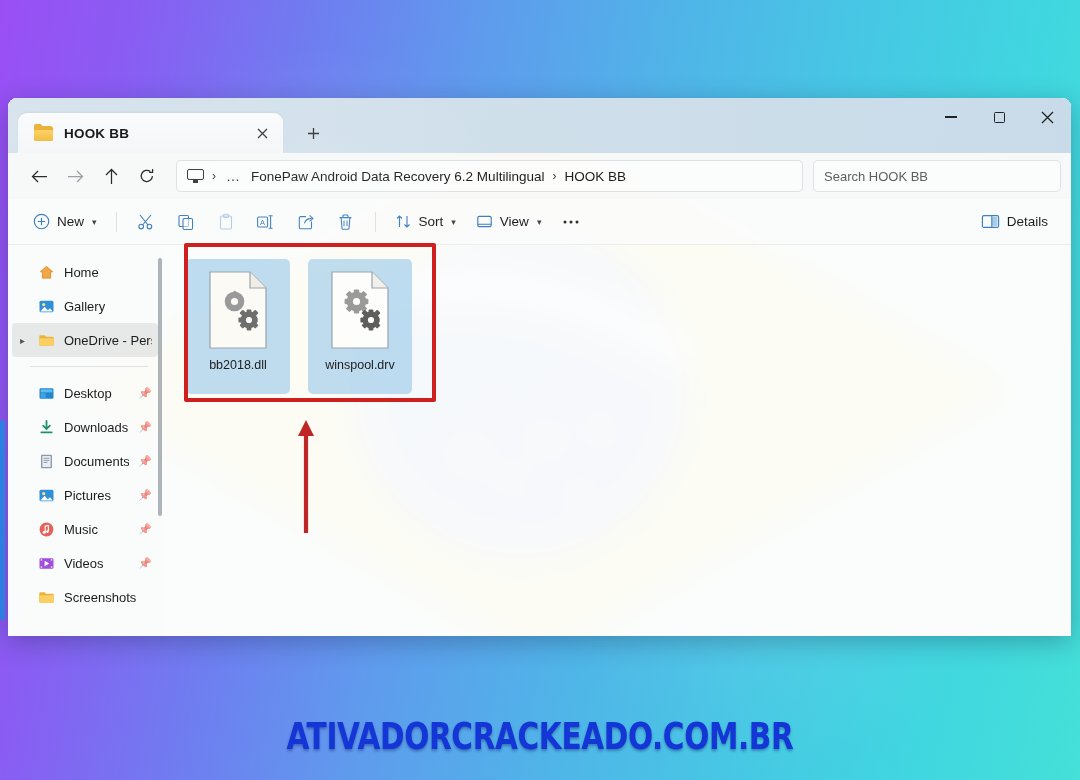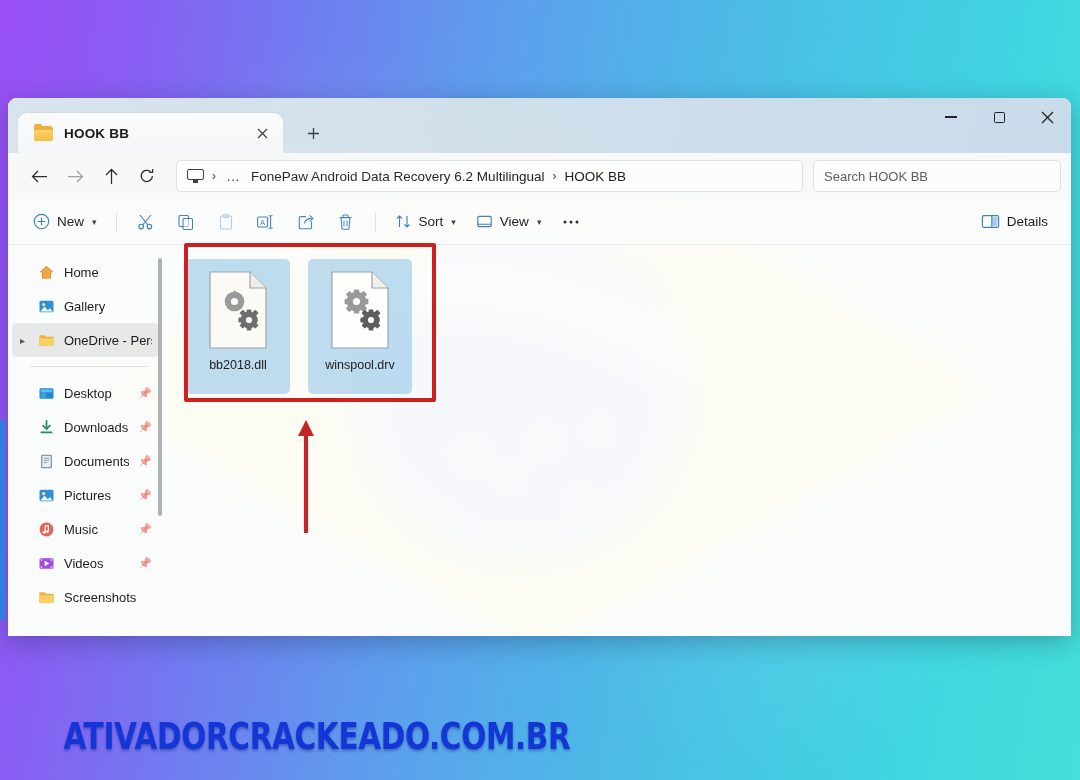--- a/index.html
+++ b/index.html
@@ -274,21 +274,21 @@
 
   
   .page-scroll-left {
     position:absolute; left: 0; top: 420px; width: 5px; height: 200px;
     background: #2f7fe0; border-radius: 3px; z-index: 30;
   }
 
   
   .watermark {
     position:absolute; left:0; right:0; bottom: 22px;
-    text-align:left;
+    text-align:center;
     z-index: 50;
   }
   .watermark span {
     display:inline-block;
     font-family: "DejaVu Sans", sans-serif;
     font-size: 37px; font-weight: 700;
     color: #1436d6;
     letter-spacing: -0.5px;
     transform: scaleX(0.80);
     transform-origin: center;

